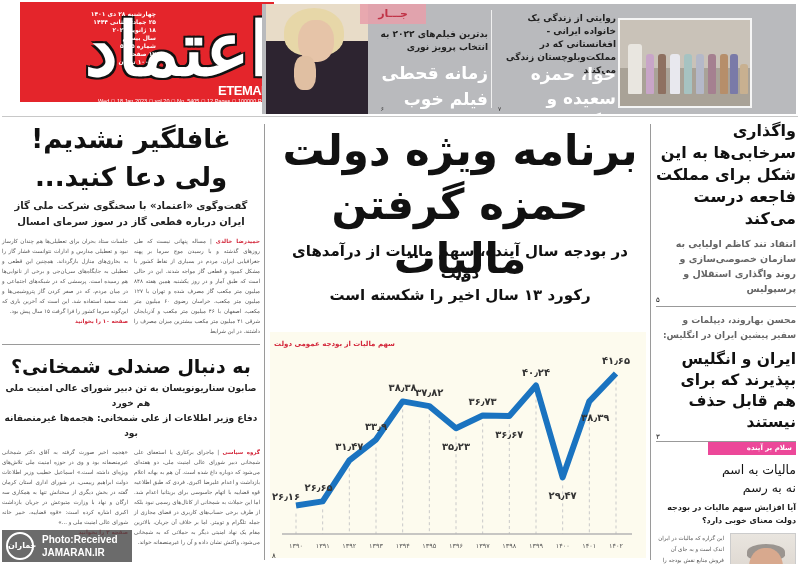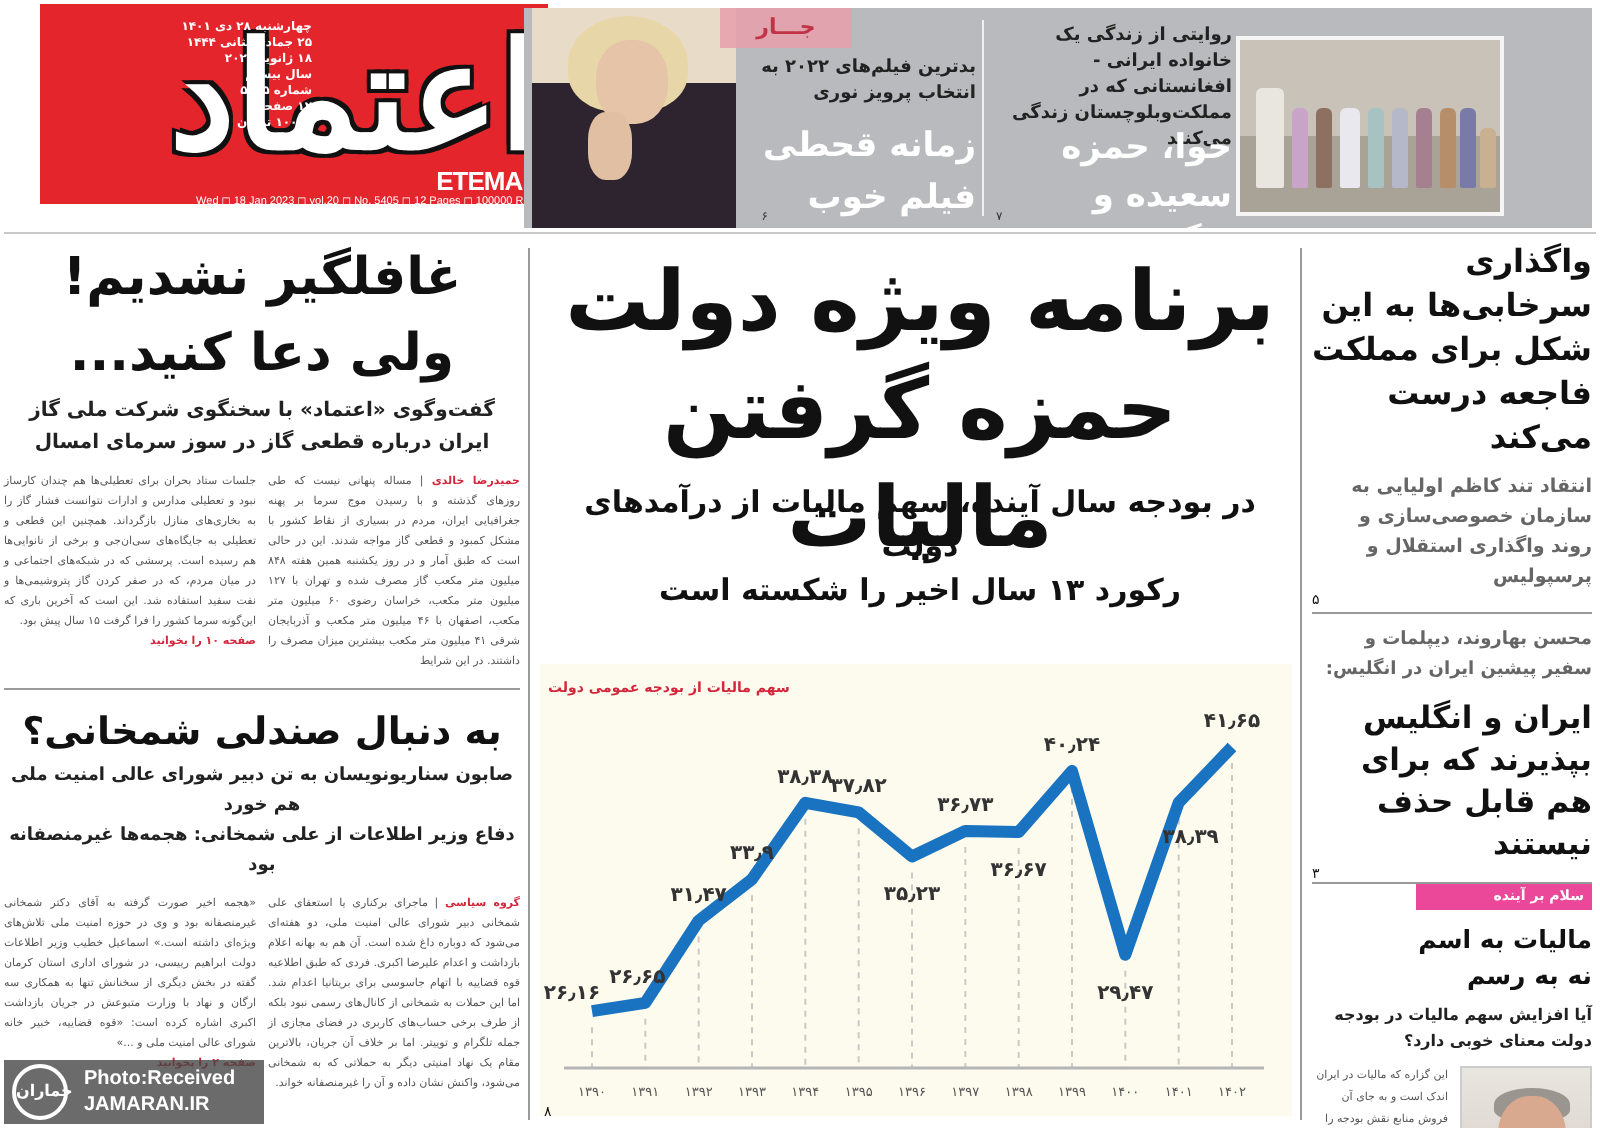--- a/index.html
+++ b/index.html
@@ -44,21 +44,21 @@
   .chart-svg text { font-family: "DejaVu Sans", sans-serif; }
 
   .right-col { position: absolute; left: 656px; top: 120px; width: 140px; direction: rtl; text-align: right; }
   .r-head1 { font-size: 16px; line-height: 22px; font-weight: bold; color: #111; }
   .r-lead1 { margin-top: 6px; font-size: 9.5px; line-height: 15px; color: #666; font-weight: bold; }
   .r-page { font-size: 7px; color: #111; text-align: left; }
   .r-lead2 { font-size: 9px; line-height: 15px; color: #666; font-weight: bold; }
   .r-head2 { font-size: 15.5px; line-height: 21px; font-weight: bold; color: #111; margin-top: 6px; }
   .col-tag { display: block; height: 13px; background: #ec4899; color: #fff; font-size: 7px; line-height: 13px; padding-right: 4px; width: 88px; margin-right: 0; font-weight: bold; }
   .col-tag-wrap { border-top: 1px solid #999; }
-  .r-head3 { font-size: 12.5px; line-height: 18px; font-weight: bold; color: #111; margin-top: 6px; }
+  .r-head3 { font-size: 12.5px; line-height: 18px; font-weight: normal; color: #111; margin-top: 6px; }
   .r-lead3 { font-size: 8px; line-height: 13px; font-weight: bold; color: #222; margin-top: 4px; }
   .r-body { position: relative; margin-top: 6px; height: 88px; }
   .r-body-text { position: absolute; left: 0; top: 0; width: 68px; font-size: 5.5px; line-height: 11px; color: #555; text-align: right; }
   .r-photo { position: absolute; right: 0; top: 0; width: 66px; height: 72px; background: linear-gradient(#e9e5df, #d4ccc4); border: 1px solid #ccc; }
   .r-photo .head { position: absolute; left: 18px; top: 14px; width: 34px; height: 42px; border-radius: 45%; background: #d8a98e; }
   .r-photo .hair { position: absolute; left: 16px; top: 10px; width: 38px; height: 16px; border-radius: 50% 50% 30% 30%; background: #9b9590; }
 
   .left-col { position: absolute; left: 2px; top: 120px; width: 258px; direction: rtl; text-align: right; }
   .l-head1 { font-size: 26px; line-height: 38px; font-weight: bold; color: #111; text-align: center; }
   .l-lead1 { font-size: 10px; line-height: 16px; font-weight: bold; color: #222; text-align: center; margin-top: 2px; }

